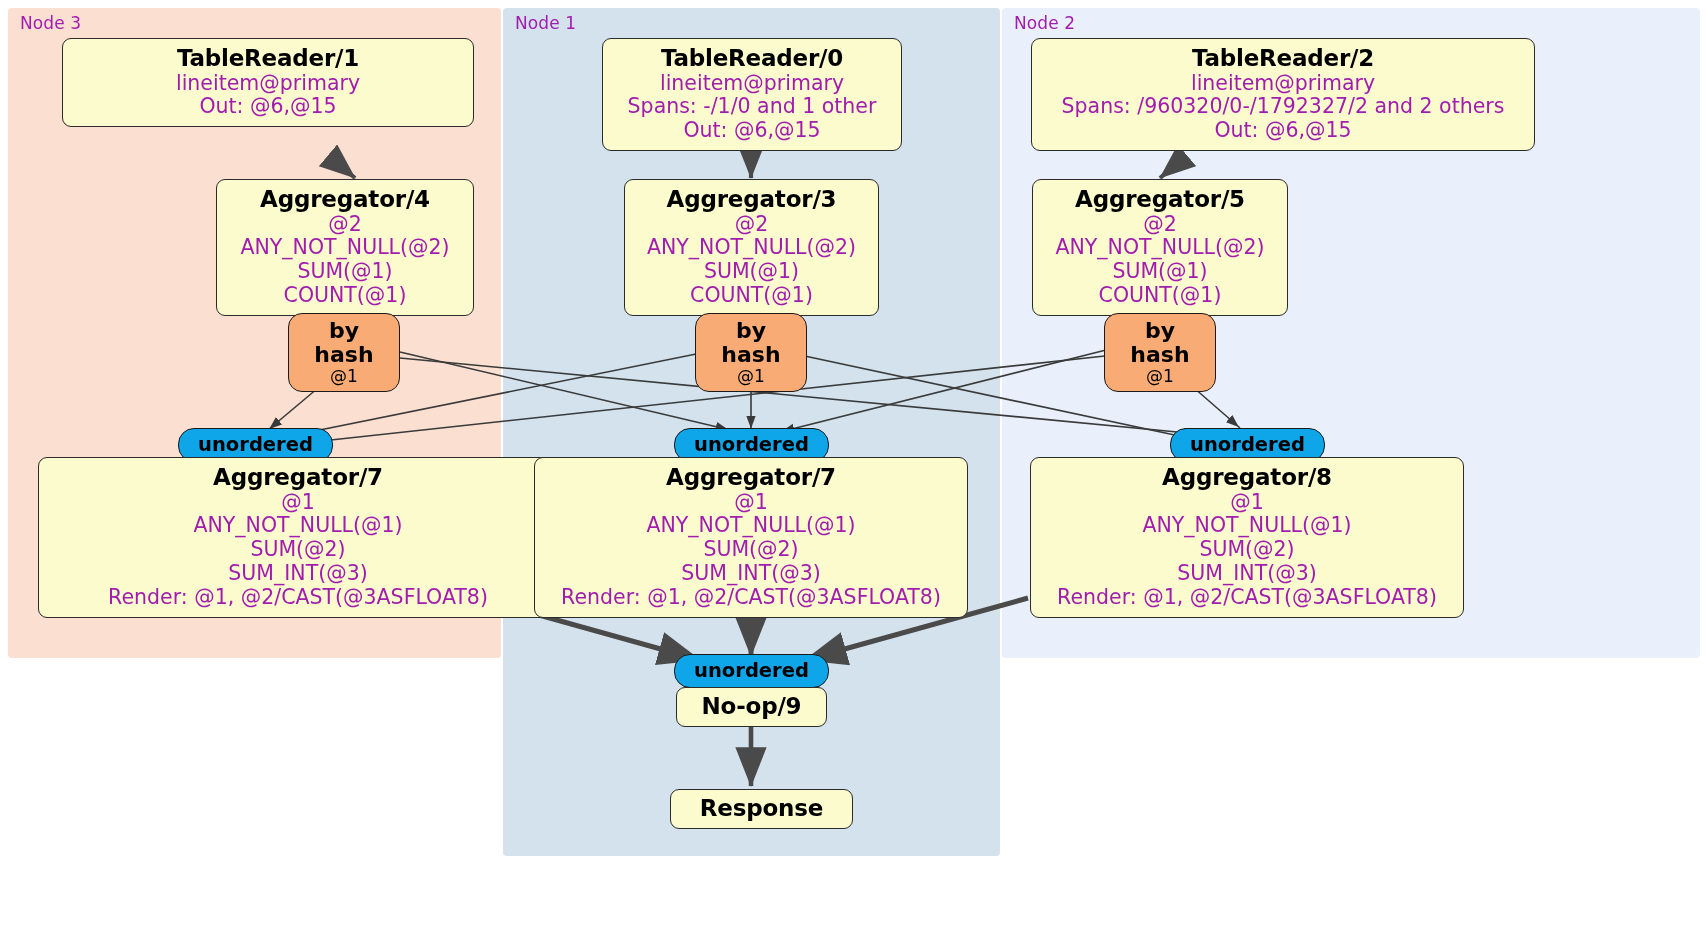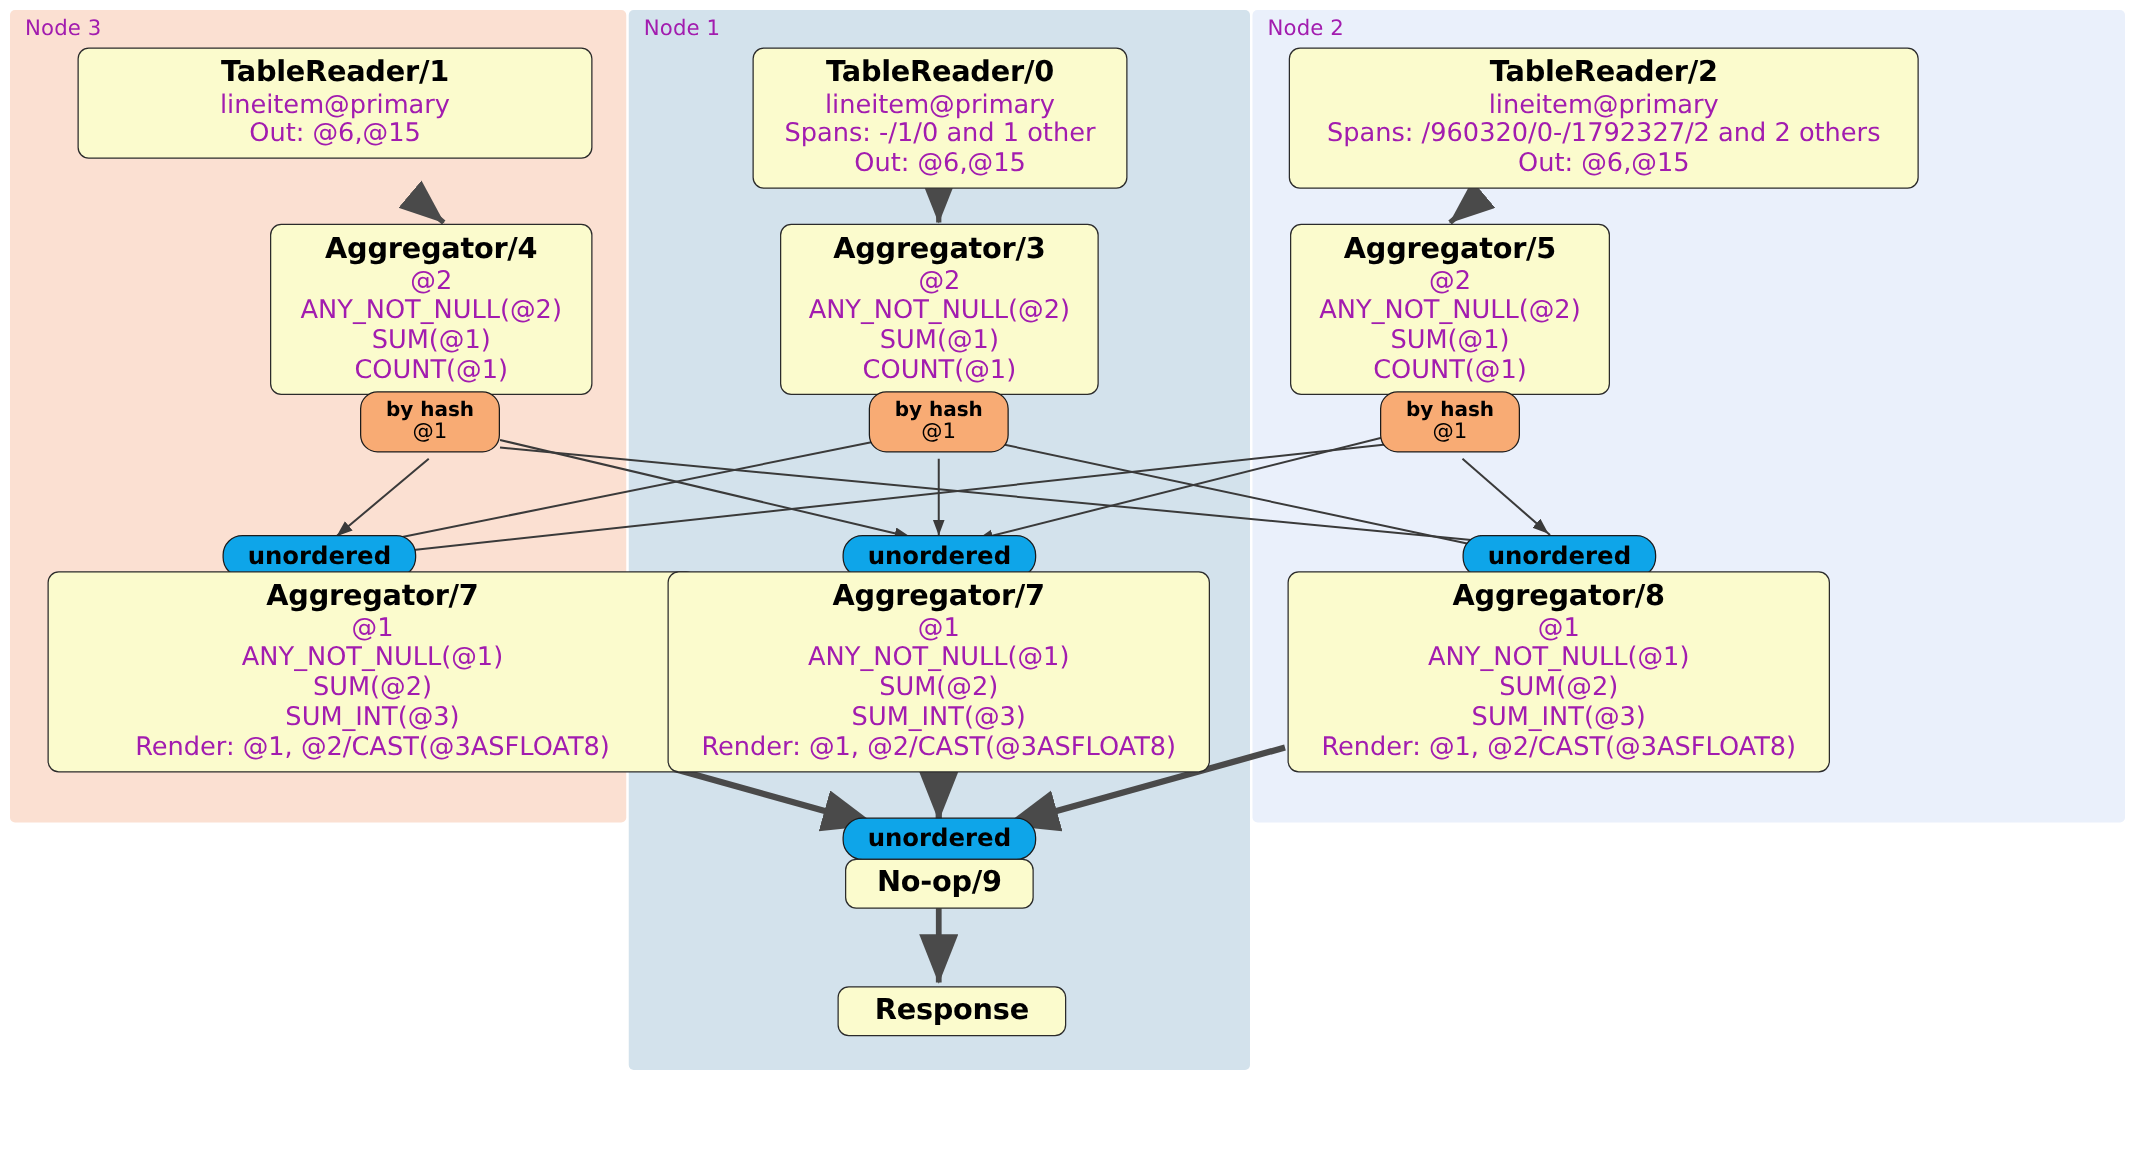--- a/index.html
+++ b/index.html
@@ -12,21 +12,21 @@
   svg.edges{position:absolute;left:0;top:0;width:1708px;height:940px;overflow:visible;pointer-events:none;}
 
   .proc{position:absolute;background:#fbfbcd;border:1.6px solid #2b2b2b;border-radius:9px;
         text-align:center;box-sizing:border-box;line-height:1.16;padding:6px 10px 7px 10px;}
   .proc .ttl{font-weight:bold;font-size:23px;color:#000;letter-spacing:-0.2px;}
   .proc .ln{font-size:20.5px;color:#a21caf;}
 
   .pill{position:absolute;border:1.7px solid #1b1b1b;border-radius:13px;text-align:center;
         box-sizing:border-box;line-height:1.08;}
   .pill.hash{background:#f8ab74;border-radius:14px;padding:5px 10px 6px 10px;}
-  .pill.hash .ttl{font-weight:bold;font-size:16px;color:#000;}
+  .pill.hash .ttl{font-weight:bold;font-size:22px;color:#000;}
   .pill.hash .ln{font-size:17px;color:#000;}
   .pill.unord{background:#0ea5e9;border-radius:16px;padding:5px 13px 6px 13px;}
   .pill.unord .ttl{font-weight:bold;font-size:19.5px;color:#000;}
 
   .proc.small{padding:5px 14px 6px 14px;}
   .proc.small .ttl{font-size:23px;}
 </style>
 </head>
 <body>
 

